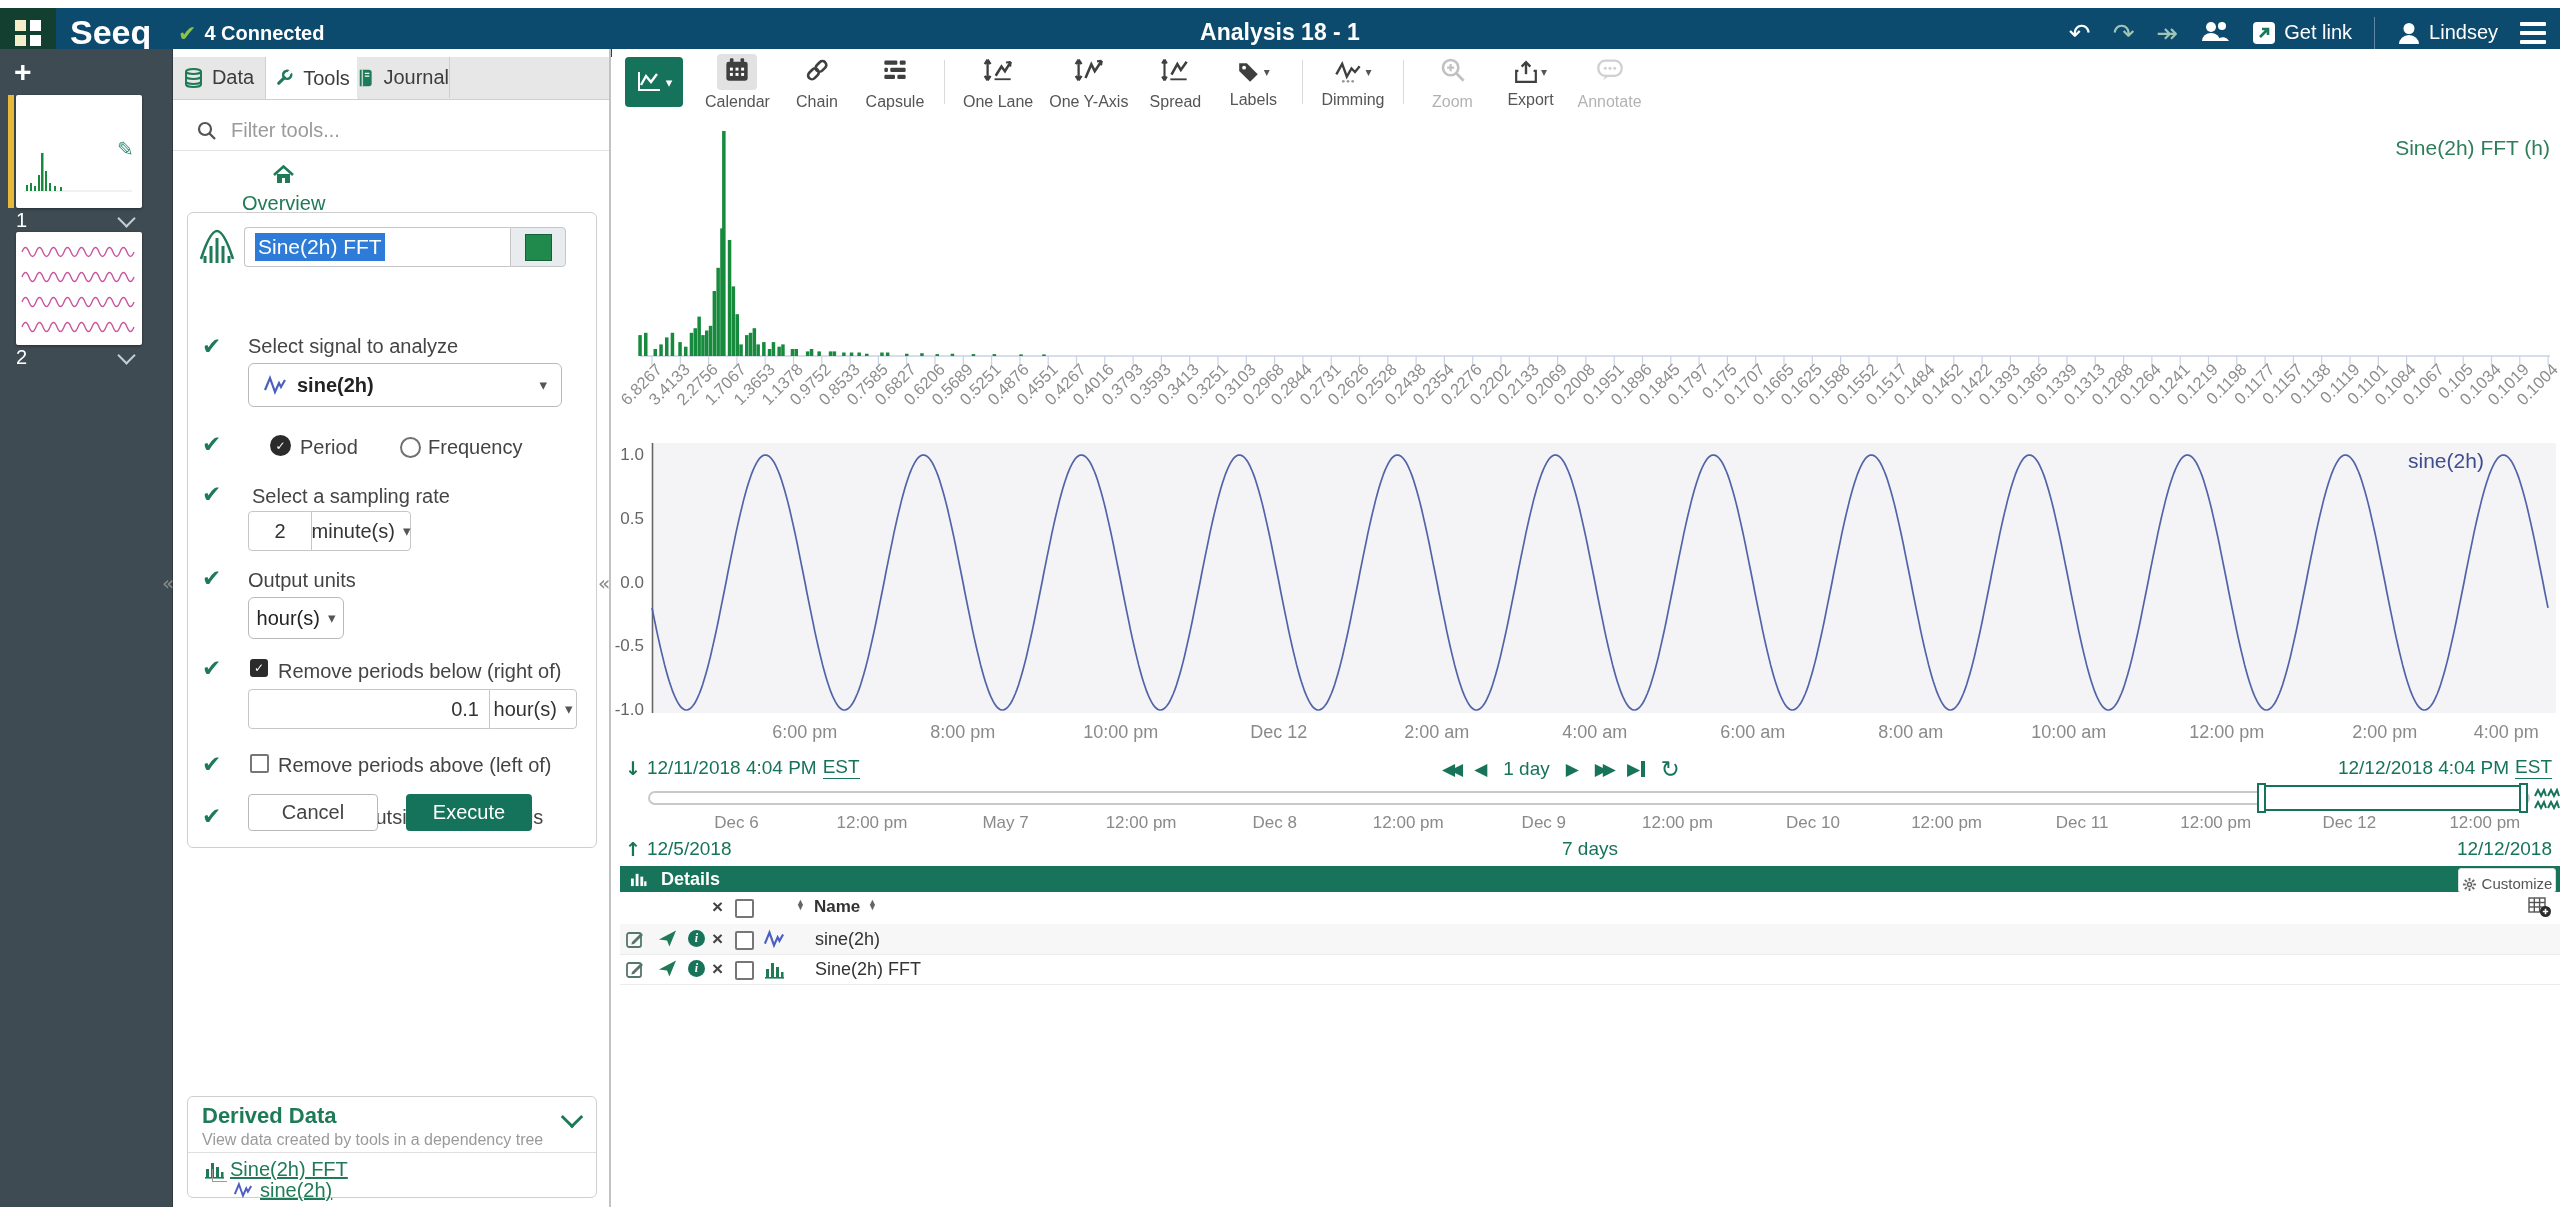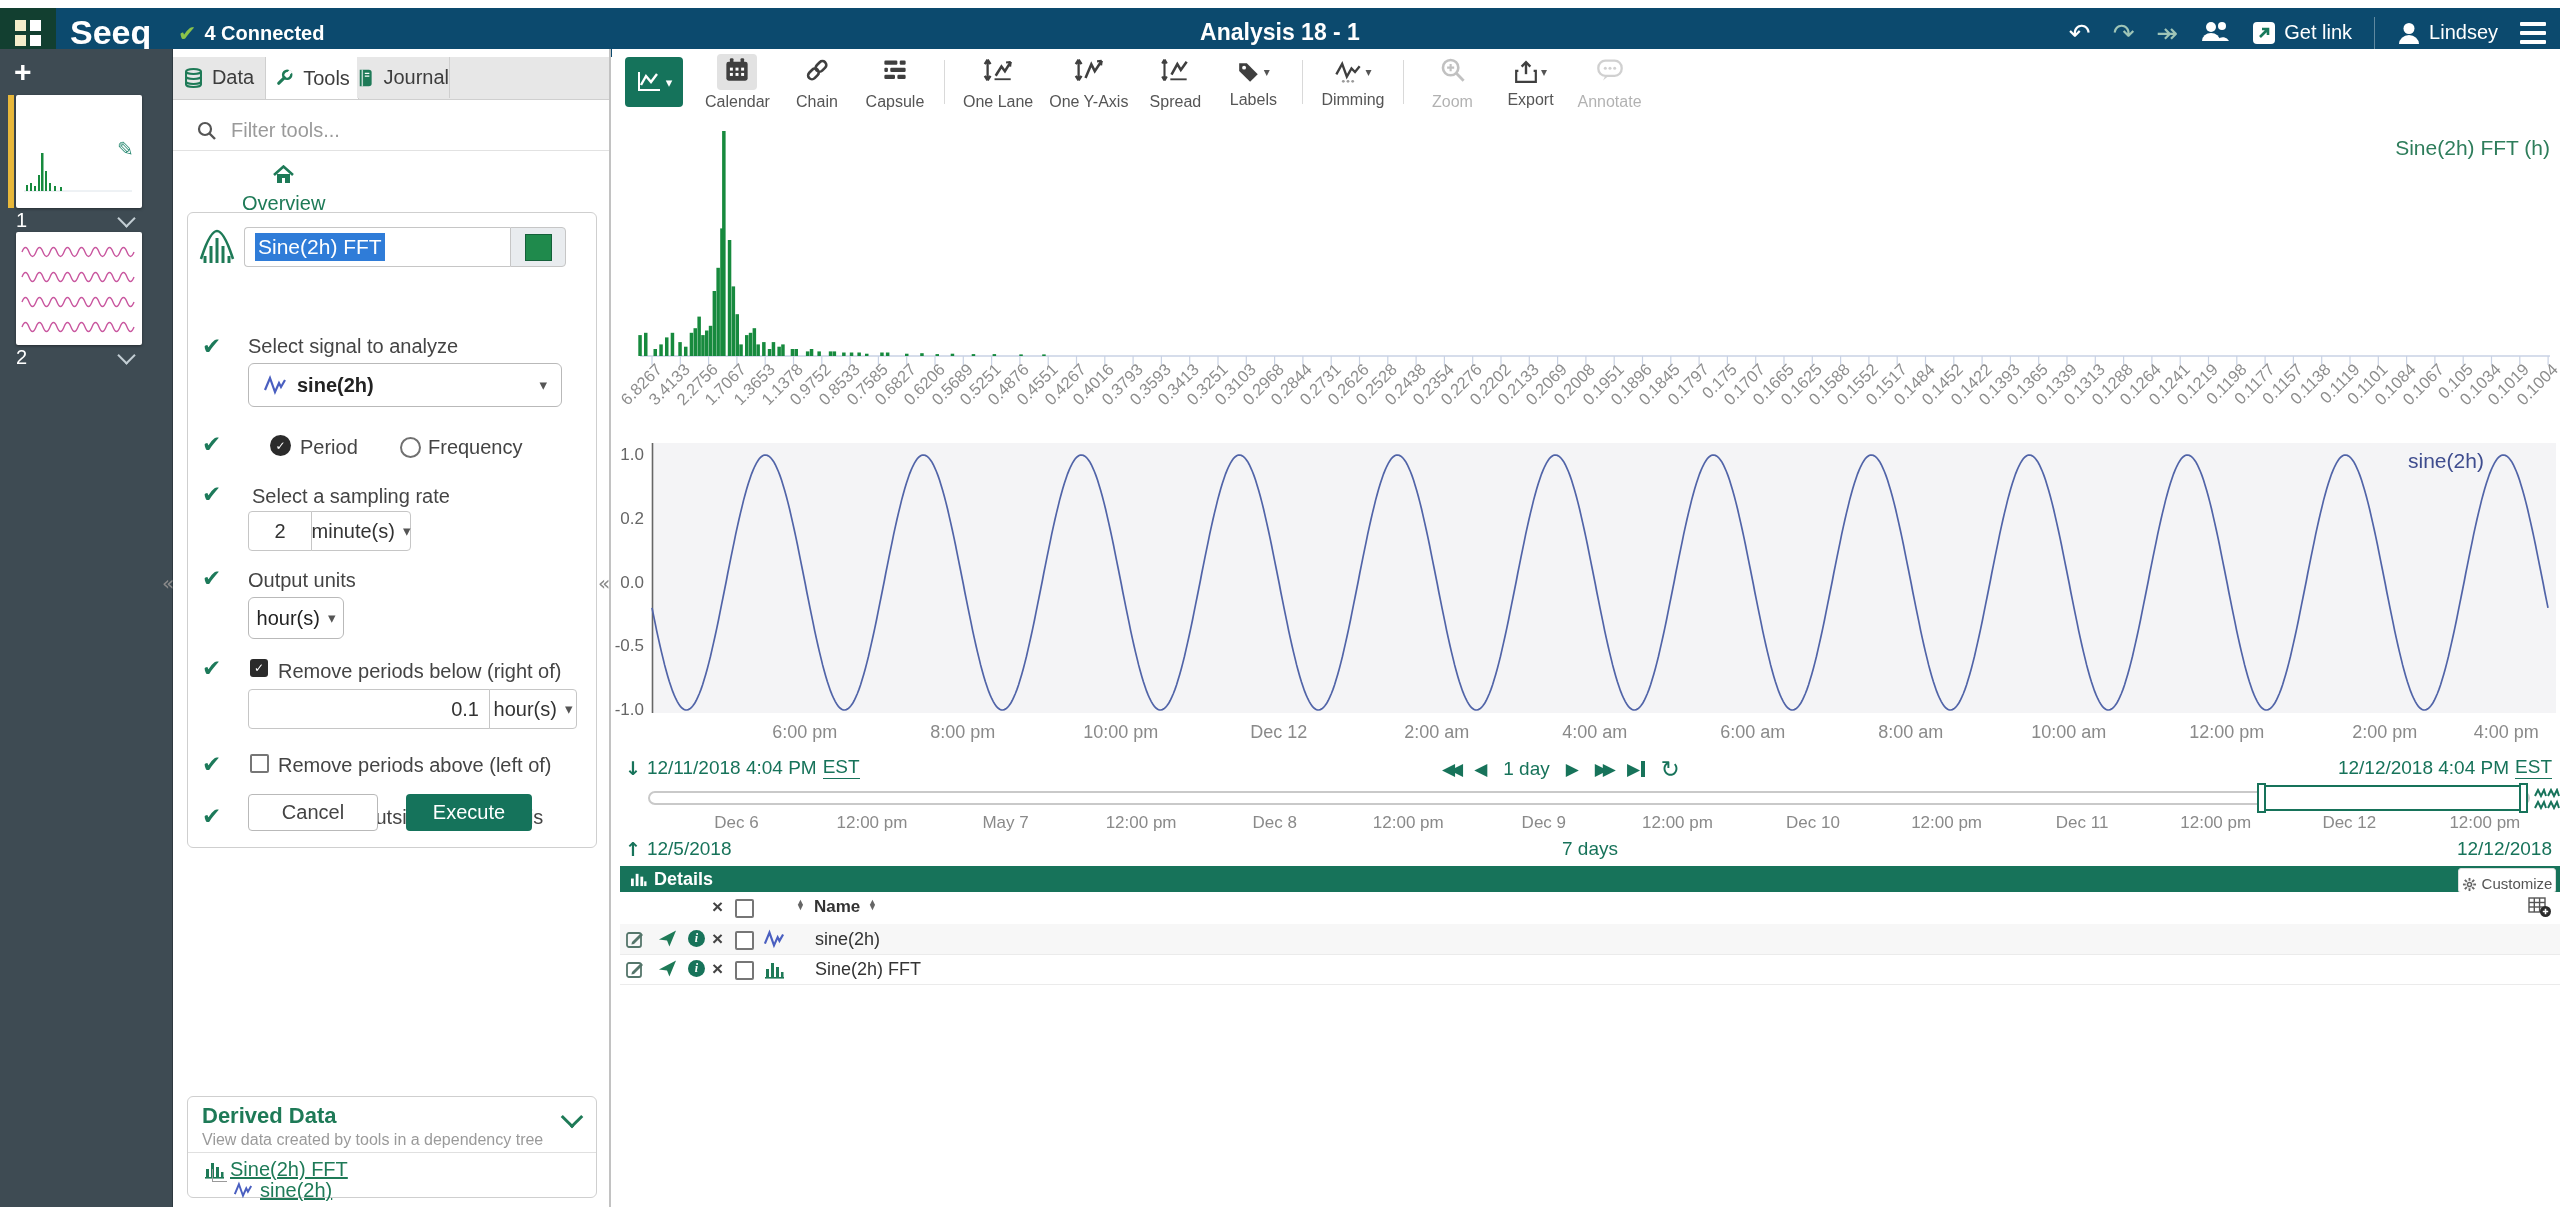--- a/index.html
+++ b/index.html
@@ -91,21 +91,21 @@
   .est{border-bottom:1.5px solid #17735a;}
   .navctr{position:absolute;left:820px;width:300px;top:0;display:flex;align-items:center;gap:16px;color:#17735a;font-size:19px;}
   .navctr .tri{font-size:17px;cursor:pointer;font-family:"DejaVu Sans",sans-serif;}
   .track{position:absolute;left:648px;top:791px;width:1882px;height:14px;border:2px solid #c9c9c9;border-radius:8px;background:#fff;box-sizing:border-box;}
   .selwin{position:absolute;top:785px;height:26px;border:2px solid #17735a;background:#fff;box-sizing:border-box;cursor:grab;}
   .selhandle{position:absolute;top:-4px;width:9px;height:30px;background:#fff;border:2px solid #17735a;box-sizing:border-box;cursor:ew-resize;}
   .scrublabels{position:absolute;left:648px;top:813px;width:1882px;height:22px;}
   .scrublabels span{position:absolute;width:120px;text-align:center;font-size:17px;color:#8a8a8a;}
   .invrow{position:absolute;left:620px;top:838px;width:1940px;height:26px;font-size:19px;}
   
-  .dheader{position:absolute;left:620px;top:866px;width:1940px;height:26px;background:#17735a;color:#fff;display:flex;align-items:center;gap:7px;padding-left:10px;box-sizing:border-box;}
+  .dheader{position:absolute;left:620px;top:866px;width:1940px;height:26px;background:#17735a;color:#fff;display:flex;align-items:center;gap:14px;padding-left:10px;box-sizing:border-box;}
   .dheader .t{font-size:18px;font-weight:700;}
   .custbtn{position:absolute;left:2458px;top:868px;width:96px;height:23px;background:#fff;border:1px solid #ddd;border-radius:3px;display:flex;align-items:flex-end;justify-content:center;gap:5px;font-size:15px;color:#555;cursor:pointer;}
   .thead{position:absolute;left:620px;top:892px;width:1940px;height:32px;background:#fff;border-bottom:1px solid #e3e3e3;}
   .trow{position:absolute;left:620px;width:1940px;height:30px;border-bottom:1px solid #ebebeb;}
   .trow.alt{background:#f7f7f7;}
   .ric{position:absolute;top:4px;cursor:pointer;}
   .xic{color:#444;font-size:19px;font-weight:700;line-height:1;}
   .sort{display:inline-flex;flex-direction:column;line-height:.55;font-size:9px;color:#666;cursor:pointer;}
   .rname{position:absolute;left:195px;top:5px;font-size:18px;color:#333;}
   .infoc{display:inline-flex;width:17px;height:17px;border-radius:50%;background:#17735a;color:#fff;font-size:12px;font-weight:700;align-items:center;justify-content:center;font-family:"Liberation Serif",serif;font-style:italic;}
@@ -814,21 +814,21 @@
       </div>
     </div>
 
   <svg id="sine-svg" class="abs" style="left:620px;top:440px;" width="1940" height="280" viewBox="0 0 1940 280">
       <rect x="32" y="3" width="1904" height="270" fill="#f4f4f6"></rect>
       <line x1="32.5" y1="3" x2="32.5" y2="273" stroke="#666" stroke-width="1.6"></line>
       <path d="M32.0,167.8L33.6,175.6L35.2,183.3L36.7,190.8L38.3,198.1L39.9,205.2L41.5,212.1L43.1,218.6L44.6,224.9L46.2,230.8L47.8,236.4L49.4,241.7L51.0,246.5L52.5,250.9L54.1,254.9L55.7,258.5L57.3,261.6L58.9,264.2L60.4,266.4L62.0,268.0L63.6,269.2L65.2,269.8L66.8,270.0L68.3,269.6L69.9,268.8L71.5,267.5L73.1,265.6L74.7,263.3L76.2,260.5L77.8,257.2L79.4,253.5L81.0,249.4L82.6,244.8L84.1,239.8L85.7,234.4L87.3,228.7L88.9,222.6L90.5,216.3L92.0,209.6L93.6,202.6L95.2,195.5L96.8,188.1L98.4,180.5L99.9,172.8L101.5,164.9L103.1,157.0L104.7,149.0L106.3,141.0L107.8,133.0L109.4,125.1L111.0,117.2L112.6,109.4L114.2,101.7L115.7,94.2L117.3,86.9L118.9,79.8L120.5,72.9L122.1,66.4L123.6,60.1L125.2,54.2L126.8,48.6L128.4,43.3L130.0,38.5L131.5,34.1L133.1,30.1L134.7,26.5L136.3,23.4L137.9,20.8L139.4,18.6L141.0,17.0L142.6,15.8L144.2,15.2L145.8,15.0L147.3,15.4L148.9,16.2L150.5,17.5L152.1,19.4L153.7,21.7L155.2,24.5L156.8,27.8L158.4,31.5L160.0,35.6L161.6,40.2L163.1,45.2L164.7,50.6L166.3,56.3L167.9,62.4L169.5,68.7L171.0,75.4L172.6,82.4L174.2,89.5L175.8,96.9L177.4,104.5L178.9,112.2L180.5,120.1L182.1,128.0L183.7,136.0L185.3,144.0L186.8,152.0L188.4,159.9L190.0,167.8L191.6,175.6L193.2,183.3L194.7,190.8L196.3,198.1L197.9,205.2L199.5,212.1L201.1,218.6L202.6,224.9L204.2,230.8L205.8,236.4L207.4,241.7L209.0,246.5L210.5,250.9L212.1,254.9L213.7,258.5L215.3,261.6L216.9,264.2L218.4,266.4L220.0,268.0L221.6,269.2L223.2,269.8L224.8,270.0L226.3,269.6L227.9,268.8L229.5,267.5L231.1,265.6L232.7,263.3L234.2,260.5L235.8,257.2L237.4,253.5L239.0,249.4L240.6,244.8L242.1,239.8L243.7,234.4L245.3,228.7L246.9,222.6L248.5,216.3L250.0,209.6L251.6,202.6L253.2,195.5L254.8,188.1L256.4,180.5L257.9,172.8L259.5,164.9L261.1,157.0L262.7,149.0L264.3,141.0L265.8,133.0L267.4,125.1L269.0,117.2L270.6,109.4L272.2,101.7L273.7,94.2L275.3,86.9L276.9,79.8L278.5,72.9L280.1,66.4L281.6,60.1L283.2,54.2L284.8,48.6L286.4,43.3L288.0,38.5L289.5,34.1L291.1,30.1L292.7,26.5L294.3,23.4L295.9,20.8L297.4,18.6L299.0,17.0L300.6,15.8L302.2,15.2L303.8,15.0L305.3,15.4L306.9,16.2L308.5,17.5L310.1,19.4L311.7,21.7L313.2,24.5L314.8,27.8L316.4,31.5L318.0,35.6L319.6,40.2L321.1,45.2L322.7,50.6L324.3,56.3L325.9,62.4L327.5,68.7L329.0,75.4L330.6,82.4L332.2,89.5L333.8,96.9L335.4,104.5L336.9,112.2L338.5,120.1L340.1,128.0L341.7,136.0L343.3,144.0L344.8,152.0L346.4,159.9L348.0,167.8L349.6,175.6L351.2,183.3L352.7,190.8L354.3,198.1L355.9,205.2L357.5,212.1L359.1,218.6L360.6,224.9L362.2,230.8L363.8,236.4L365.4,241.7L367.0,246.5L368.5,250.9L370.1,254.9L371.7,258.5L373.3,261.6L374.9,264.2L376.4,266.4L378.0,268.0L379.6,269.2L381.2,269.8L382.8,270.0L384.3,269.6L385.9,268.8L387.5,267.5L389.1,265.6L390.7,263.3L392.2,260.5L393.8,257.2L395.4,253.5L397.0,249.4L398.6,244.8L400.1,239.8L401.7,234.4L403.3,228.7L404.9,222.6L406.5,216.3L408.0,209.6L409.6,202.6L411.2,195.5L412.8,188.1L414.4,180.5L415.9,172.8L417.5,164.9L419.1,157.0L420.7,149.0L422.3,141.0L423.8,133.0L425.4,125.1L427.0,117.2L428.6,109.4L430.2,101.7L431.7,94.2L433.3,86.9L434.9,79.8L436.5,72.9L438.1,66.4L439.6,60.1L441.2,54.2L442.8,48.6L444.4,43.3L446.0,38.5L447.5,34.1L449.1,30.1L450.7,26.5L452.3,23.4L453.9,20.8L455.4,18.6L457.0,17.0L458.6,15.8L460.2,15.2L461.8,15.0L463.3,15.4L464.9,16.2L466.5,17.5L468.1,19.4L469.7,21.7L471.2,24.5L472.8,27.8L474.4,31.5L476.0,35.6L477.6,40.2L479.1,45.2L480.7,50.6L482.3,56.3L483.9,62.4L485.5,68.7L487.0,75.4L488.6,82.4L490.2,89.5L491.8,96.9L493.4,104.5L494.9,112.2L496.5,120.1L498.1,128.0L499.7,136.0L501.3,144.0L502.8,152.0L504.4,159.9L506.0,167.8L507.6,175.6L509.2,183.3L510.7,190.8L512.3,198.1L513.9,205.2L515.5,212.1L517.1,218.6L518.6,224.9L520.2,230.8L521.8,236.4L523.4,241.7L525.0,246.5L526.5,250.9L528.1,254.9L529.7,258.5L531.3,261.6L532.9,264.2L534.4,266.4L536.0,268.0L537.6,269.2L539.2,269.8L540.8,270.0L542.3,269.6L543.9,268.8L545.5,267.5L547.1,265.6L548.7,263.3L550.2,260.5L551.8,257.2L553.4,253.5L555.0,249.4L556.6,244.8L558.1,239.8L559.7,234.4L561.3,228.7L562.9,222.6L564.5,216.3L566.0,209.6L567.6,202.6L569.2,195.5L570.8,188.1L572.4,180.5L573.9,172.8L575.5,164.9L577.1,157.0L578.7,149.0L580.3,141.0L581.8,133.0L583.4,125.1L585.0,117.2L586.6,109.4L588.2,101.7L589.7,94.2L591.3,86.9L592.9,79.8L594.5,72.9L596.1,66.4L597.6,60.1L599.2,54.2L600.8,48.6L602.4,43.3L604.0,38.5L605.5,34.1L607.1,30.1L608.7,26.5L610.3,23.4L611.9,20.8L613.4,18.6L615.0,17.0L616.6,15.8L618.2,15.2L619.8,15.0L621.3,15.4L622.9,16.2L624.5,17.5L626.1,19.4L627.7,21.7L629.2,24.5L630.8,27.8L632.4,31.5L634.0,35.6L635.6,40.2L637.1,45.2L638.7,50.6L640.3,56.3L641.9,62.4L643.5,68.7L645.0,75.4L646.6,82.4L648.2,89.5L649.8,96.9L651.4,104.5L652.9,112.2L654.5,120.1L656.1,128.0L657.7,136.0L659.3,144.0L660.8,152.0L662.4,159.9L664.0,167.8L665.6,175.6L667.2,183.3L668.7,190.8L670.3,198.1L671.9,205.2L673.5,212.1L675.1,218.6L676.6,224.9L678.2,230.8L679.8,236.4L681.4,241.7L683.0,246.5L684.5,250.9L686.1,254.9L687.7,258.5L689.3,261.6L690.9,264.2L692.4,266.4L694.0,268.0L695.6,269.2L697.2,269.8L698.8,270.0L700.3,269.6L701.9,268.8L703.5,267.5L705.1,265.6L706.7,263.3L708.2,260.5L709.8,257.2L711.4,253.5L713.0,249.4L714.6,244.8L716.1,239.8L717.7,234.4L719.3,228.7L720.9,222.6L722.5,216.3L724.0,209.6L725.6,202.6L727.2,195.5L728.8,188.1L730.4,180.5L731.9,172.8L733.5,164.9L735.1,157.0L736.7,149.0L738.3,141.0L739.8,133.0L741.4,125.1L743.0,117.2L744.6,109.4L746.2,101.7L747.7,94.2L749.3,86.9L750.9,79.8L752.5,72.9L754.1,66.4L755.6,60.1L757.2,54.2L758.8,48.6L760.4,43.3L762.0,38.5L763.5,34.1L765.1,30.1L766.7,26.5L768.3,23.4L769.9,20.8L771.4,18.6L773.0,17.0L774.6,15.8L776.2,15.2L777.8,15.0L779.3,15.4L780.9,16.2L782.5,17.5L784.1,19.4L785.7,21.7L787.2,24.5L788.8,27.8L790.4,31.5L792.0,35.6L793.6,40.2L795.1,45.2L796.7,50.6L798.3,56.3L799.9,62.4L801.5,68.7L803.0,75.4L804.6,82.4L806.2,89.5L807.8,96.9L809.4,104.5L810.9,112.2L812.5,120.1L814.1,128.0L815.7,136.0L817.3,144.0L818.8,152.0L820.4,159.9L822.0,167.8L823.6,175.6L825.2,183.3L826.7,190.8L828.3,198.1L829.9,205.2L831.5,212.1L833.1,218.6L834.6,224.9L836.2,230.8L837.8,236.4L839.4,241.7L841.0,246.5L842.5,250.9L844.1,254.9L845.7,258.5L847.3,261.6L848.9,264.2L850.4,266.4L852.0,268.0L853.6,269.2L855.2,269.8L856.8,270.0L858.3,269.6L859.9,268.8L861.5,267.5L863.1,265.6L864.7,263.3L866.2,260.5L867.8,257.2L869.4,253.5L871.0,249.4L872.6,244.8L874.1,239.8L875.7,234.4L877.3,228.7L878.9,222.6L880.5,216.3L882.0,209.6L883.6,202.6L885.2,195.5L886.8,188.1L888.4,180.5L889.9,172.8L891.5,164.9L893.1,157.0L894.7,149.0L896.3,141.0L897.8,133.0L899.4,125.1L901.0,117.2L902.6,109.4L904.2,101.7L905.7,94.2L907.3,86.9L908.9,79.8L910.5,72.9L912.1,66.4L913.6,60.1L915.2,54.2L916.8,48.6L918.4,43.3L920.0,38.5L921.5,34.1L923.1,30.1L924.7,26.5L926.3,23.4L927.9,20.8L929.4,18.6L931.0,17.0L932.6,15.8L934.2,15.2L935.8,15.0L937.3,15.4L938.9,16.2L940.5,17.5L942.1,19.4L943.7,21.7L945.2,24.5L946.8,27.8L948.4,31.5L950.0,35.6L951.6,40.2L953.1,45.2L954.7,50.6L956.3,56.3L957.9,62.4L959.5,68.7L961.0,75.4L962.6,82.4L964.2,89.5L965.8,96.9L967.4,104.5L968.9,112.2L970.5,120.1L972.1,128.0L973.7,136.0L975.3,144.0L976.8,152.0L978.4,159.9L980.0,167.8L981.6,175.6L983.2,183.3L984.7,190.8L986.3,198.1L987.9,205.2L989.5,212.1L991.1,218.6L992.6,224.9L994.2,230.8L995.8,236.4L997.4,241.7L999.0,246.5L1000.5,250.9L1002.1,254.9L1003.7,258.5L1005.3,261.6L1006.9,264.2L1008.4,266.4L1010.0,268.0L1011.6,269.2L1013.2,269.8L1014.8,270.0L1016.3,269.6L1017.9,268.8L1019.5,267.5L1021.1,265.6L1022.7,263.3L1024.2,260.5L1025.8,257.2L1027.4,253.5L1029.0,249.4L1030.6,244.8L1032.1,239.8L1033.7,234.4L1035.3,228.7L1036.9,222.6L1038.5,216.3L1040.0,209.6L1041.6,202.6L1043.2,195.5L1044.8,188.1L1046.4,180.5L1047.9,172.8L1049.5,164.9L1051.1,157.0L1052.7,149.0L1054.3,141.0L1055.8,133.0L1057.4,125.1L1059.0,117.2L1060.6,109.4L1062.2,101.7L1063.7,94.2L1065.3,86.9L1066.9,79.8L1068.5,72.9L1070.1,66.4L1071.6,60.1L1073.2,54.2L1074.8,48.6L1076.4,43.3L1078.0,38.5L1079.5,34.1L1081.1,30.1L1082.7,26.5L1084.3,23.4L1085.9,20.8L1087.4,18.6L1089.0,17.0L1090.6,15.8L1092.2,15.2L1093.8,15.0L1095.3,15.4L1096.9,16.2L1098.5,17.5L1100.1,19.4L1101.7,21.7L1103.2,24.5L1104.8,27.8L1106.4,31.5L1108.0,35.6L1109.6,40.2L1111.1,45.2L1112.7,50.6L1114.3,56.3L1115.9,62.4L1117.5,68.7L1119.0,75.4L1120.6,82.4L1122.2,89.5L1123.8,96.9L1125.4,104.5L1126.9,112.2L1128.5,120.1L1130.1,128.0L1131.7,136.0L1133.3,144.0L1134.8,152.0L1136.4,159.9L1138.0,167.8L1139.6,175.6L1141.2,183.3L1142.7,190.8L1144.3,198.1L1145.9,205.2L1147.5,212.1L1149.1,218.6L1150.6,224.9L1152.2,230.8L1153.8,236.4L1155.4,241.7L1157.0,246.5L1158.5,250.9L1160.1,254.9L1161.7,258.5L1163.3,261.6L1164.9,264.2L1166.4,266.4L1168.0,268.0L1169.6,269.2L1171.2,269.8L1172.8,270.0L1174.3,269.6L1175.9,268.8L1177.5,267.5L1179.1,265.6L1180.7,263.3L1182.2,260.5L1183.8,257.2L1185.4,253.5L1187.0,249.4L1188.6,244.8L1190.1,239.8L1191.7,234.4L1193.3,228.7L1194.9,222.6L1196.5,216.3L1198.0,209.6L1199.6,202.6L1201.2,195.5L1202.8,188.1L1204.4,180.5L1205.9,172.8L1207.5,164.9L1209.1,157.0L1210.7,149.0L1212.3,141.0L1213.8,133.0L1215.4,125.1L1217.0,117.2L1218.6,109.4L1220.2,101.7L1221.7,94.2L1223.3,86.9L1224.9,79.8L1226.5,72.9L1228.1,66.4L1229.6,60.1L1231.2,54.2L1232.8,48.6L1234.4,43.3L1236.0,38.5L1237.5,34.1L1239.1,30.1L1240.7,26.5L1242.3,23.4L1243.9,20.8L1245.4,18.6L1247.0,17.0L1248.6,15.8L1250.2,15.2L1251.8,15.0L1253.3,15.4L1254.9,16.2L1256.5,17.5L1258.1,19.4L1259.7,21.7L1261.2,24.5L1262.8,27.8L1264.4,31.5L1266.0,35.6L1267.6,40.2L1269.1,45.2L1270.7,50.6L1272.3,56.3L1273.9,62.4L1275.5,68.7L1277.0,75.4L1278.6,82.4L1280.2,89.5L1281.8,96.9L1283.4,104.5L1284.9,112.2L1286.5,120.1L1288.1,128.0L1289.7,136.0L1291.3,144.0L1292.8,152.0L1294.4,159.9L1296.0,167.8L1297.6,175.6L1299.2,183.3L1300.7,190.8L1302.3,198.1L1303.9,205.2L1305.5,212.1L1307.1,218.6L1308.6,224.9L1310.2,230.8L1311.8,236.4L1313.4,241.7L1315.0,246.5L1316.5,250.9L1318.1,254.9L1319.7,258.5L1321.3,261.6L1322.9,264.2L1324.4,266.4L1326.0,268.0L1327.6,269.2L1329.2,269.8L1330.8,270.0L1332.3,269.6L1333.9,268.8L1335.5,267.5L1337.1,265.6L1338.7,263.3L1340.2,260.5L1341.8,257.2L1343.4,253.5L1345.0,249.4L1346.6,244.8L1348.1,239.8L1349.7,234.4L1351.3,228.7L1352.9,222.6L1354.5,216.3L1356.0,209.6L1357.6,202.6L1359.2,195.5L1360.8,188.1L1362.4,180.5L1363.9,172.8L1365.5,164.9L1367.1,157.0L1368.7,149.0L1370.3,141.0L1371.8,133.0L1373.4,125.1L1375.0,117.2L1376.6,109.4L1378.2,101.7L1379.7,94.2L1381.3,86.9L1382.9,79.8L1384.5,72.9L1386.1,66.4L1387.6,60.1L1389.2,54.2L1390.8,48.6L1392.4,43.3L1394.0,38.5L1395.5,34.1L1397.1,30.1L1398.7,26.5L1400.3,23.4L1401.9,20.8L1403.4,18.6L1405.0,17.0L1406.6,15.8L1408.2,15.2L1409.8,15.0L1411.3,15.4L1412.9,16.2L1414.5,17.5L1416.1,19.4L1417.7,21.7L1419.2,24.5L1420.8,27.8L1422.4,31.5L1424.0,35.6L1425.6,40.2L1427.1,45.2L1428.7,50.6L1430.3,56.3L1431.9,62.4L1433.5,68.7L1435.0,75.4L1436.6,82.4L1438.2,89.5L1439.8,96.9L1441.4,104.5L1442.9,112.2L1444.5,120.1L1446.1,128.0L1447.7,136.0L1449.3,144.0L1450.8,152.0L1452.4,159.9L1454.0,167.8L1455.6,175.6L1457.2,183.3L1458.7,190.8L1460.3,198.1L1461.9,205.2L1463.5,212.1L1465.1,218.6L1466.6,224.9L1468.2,230.8L1469.8,236.4L1471.4,241.7L1473.0,246.5L1474.5,250.9L1476.1,254.9L1477.7,258.5L1479.3,261.6L1480.9,264.2L1482.4,266.4L1484.0,268.0L1485.6,269.2L1487.2,269.8L1488.8,270.0L1490.3,269.6L1491.9,268.8L1493.5,267.5L1495.1,265.6L1496.7,263.3L1498.2,260.5L1499.8,257.2L1501.4,253.5L1503.0,249.4L1504.6,244.8L1506.1,239.8L1507.7,234.4L1509.3,228.7L1510.9,222.6L1512.5,216.3L1514.0,209.6L1515.6,202.6L1517.2,195.5L1518.8,188.1L1520.4,180.5L1521.9,172.8L1523.5,164.9L1525.1,157.0L1526.7,149.0L1528.3,141.0L1529.8,133.0L1531.4,125.1L1533.0,117.2L1534.6,109.4L1536.2,101.7L1537.7,94.2L1539.3,86.9L1540.9,79.8L1542.5,72.9L1544.1,66.4L1545.6,60.1L1547.2,54.2L1548.8,48.6L1550.4,43.3L1552.0,38.5L1553.5,34.1L1555.1,30.1L1556.7,26.5L1558.3,23.4L1559.9,20.8L1561.4,18.6L1563.0,17.0L1564.6,15.8L1566.2,15.2L1567.8,15.0L1569.3,15.4L1570.9,16.2L1572.5,17.5L1574.1,19.4L1575.7,21.7L1577.2,24.5L1578.8,27.8L1580.4,31.5L1582.0,35.6L1583.6,40.2L1585.1,45.2L1586.7,50.6L1588.3,56.3L1589.9,62.4L1591.5,68.7L1593.0,75.4L1594.6,82.4L1596.2,89.5L1597.8,96.9L1599.4,104.5L1600.9,112.2L1602.5,120.1L1604.1,128.0L1605.7,136.0L1607.3,144.0L1608.8,152.0L1610.4,159.9L1612.0,167.8L1613.6,175.6L1615.2,183.3L1616.7,190.8L1618.3,198.1L1619.9,205.2L1621.5,212.1L1623.1,218.6L1624.6,224.9L1626.2,230.8L1627.8,236.4L1629.4,241.7L1631.0,246.5L1632.5,250.9L1634.1,254.9L1635.7,258.5L1637.3,261.6L1638.9,264.2L1640.4,266.4L1642.0,268.0L1643.6,269.2L1645.2,269.8L1646.8,270.0L1648.3,269.6L1649.9,268.8L1651.5,267.5L1653.1,265.6L1654.7,263.3L1656.2,260.5L1657.8,257.2L1659.4,253.5L1661.0,249.4L1662.6,244.8L1664.1,239.8L1665.7,234.4L1667.3,228.7L1668.9,222.6L1670.5,216.3L1672.0,209.6L1673.6,202.6L1675.2,195.5L1676.8,188.1L1678.4,180.5L1679.9,172.8L1681.5,164.9L1683.1,157.0L1684.7,149.0L1686.3,141.0L1687.8,133.0L1689.4,125.1L1691.0,117.2L1692.6,109.4L1694.2,101.7L1695.7,94.2L1697.3,86.9L1698.9,79.8L1700.5,72.9L1702.1,66.4L1703.6,60.1L1705.2,54.2L1706.8,48.6L1708.4,43.3L1710.0,38.5L1711.5,34.1L1713.1,30.1L1714.7,26.5L1716.3,23.4L1717.9,20.8L1719.4,18.6L1721.0,17.0L1722.6,15.8L1724.2,15.2L1725.8,15.0L1727.3,15.4L1728.9,16.2L1730.5,17.5L1732.1,19.4L1733.7,21.7L1735.2,24.5L1736.8,27.8L1738.4,31.5L1740.0,35.6L1741.6,40.2L1743.1,45.2L1744.7,50.6L1746.3,56.3L1747.9,62.4L1749.5,68.7L1751.0,75.4L1752.6,82.4L1754.2,89.5L1755.8,96.9L1757.4,104.5L1758.9,112.2L1760.5,120.1L1762.1,128.0L1763.7,136.0L1765.3,144.0L1766.8,152.0L1768.4,159.9L1770.0,167.8L1771.6,175.6L1773.2,183.3L1774.7,190.8L1776.3,198.1L1777.9,205.2L1779.5,212.1L1781.1,218.6L1782.6,224.9L1784.2,230.8L1785.8,236.4L1787.4,241.7L1789.0,246.5L1790.5,250.9L1792.1,254.9L1793.7,258.5L1795.3,261.6L1796.9,264.2L1798.4,266.4L1800.0,268.0L1801.6,269.2L1803.2,269.8L1804.8,270.0L1806.3,269.6L1807.9,268.8L1809.5,267.5L1811.1,265.6L1812.7,263.3L1814.2,260.5L1815.8,257.2L1817.4,253.5L1819.0,249.4L1820.6,244.8L1822.1,239.8L1823.7,234.4L1825.3,228.7L1826.9,222.6L1828.5,216.3L1830.0,209.6L1831.6,202.6L1833.2,195.5L1834.8,188.1L1836.4,180.5L1837.9,172.8L1839.5,164.9L1841.1,157.0L1842.7,149.0L1844.3,141.0L1845.8,133.0L1847.4,125.1L1849.0,117.2L1850.6,109.4L1852.2,101.7L1853.7,94.2L1855.3,86.9L1856.9,79.8L1858.5,72.9L1860.1,66.4L1861.6,60.1L1863.2,54.2L1864.8,48.6L1866.4,43.3L1868.0,38.5L1869.5,34.1L1871.1,30.1L1872.7,26.5L1874.3,23.4L1875.9,20.8L1877.4,18.6L1879.0,17.0L1880.6,15.8L1882.2,15.2L1883.8,15.0L1885.3,15.4L1886.9,16.2L1888.5,17.5L1890.1,19.4L1891.7,21.7L1893.2,24.5L1894.8,27.8L1896.4,31.5L1898.0,35.6L1899.6,40.2L1901.1,45.2L1902.7,50.6L1904.3,56.3L1905.9,62.4L1907.5,68.7L1909.0,75.4L1910.6,82.4L1912.2,89.5L1913.8,96.9L1915.4,104.5L1916.9,112.2L1918.5,120.1L1920.1,128.0L1921.7,136.0L1923.3,144.0L1924.8,152.0L1926.4,159.9L1928.0,167.8" fill="none" stroke="#5164a8" stroke-width="1.7"></path>
     </svg>
   <div id="sine-ylabels" class="abs" style="left:592px;top:440px;width:52px;height:280px;">
       <span class="ylab" style="top: 5px;">1.0</span>
-      <span class="ylab" style="top: 68.75px;">0.2</span>
+      <span class="ylab" style="top: 68.75px;">0.5</span>
       <span class="ylab" style="top: 132.5px;">0.0</span>
       <span class="ylab" style="top: 196.25px;">-0.5</span>
       <span class="ylab" style="top: 260px;">-1.0</span>
     </div>
   <div id="sine-xlabels" class="abs" style="left:652px;top:722px;width:1896px;height:24px;overflow:hidden;">
       <span class="xlab" style="left: 92.8176px;">6:00 pm</span>
       <span class="xlab" style="left: 250.754px;">8:00 pm</span>
       <span class="xlab" style="left: 408.691px;">10:00 pm</span>
       <span class="xlab" style="left: 566.818px;">Dec 12</span>
       <span class="xlab" style="left: 724.754px;">2:00 am</span>

